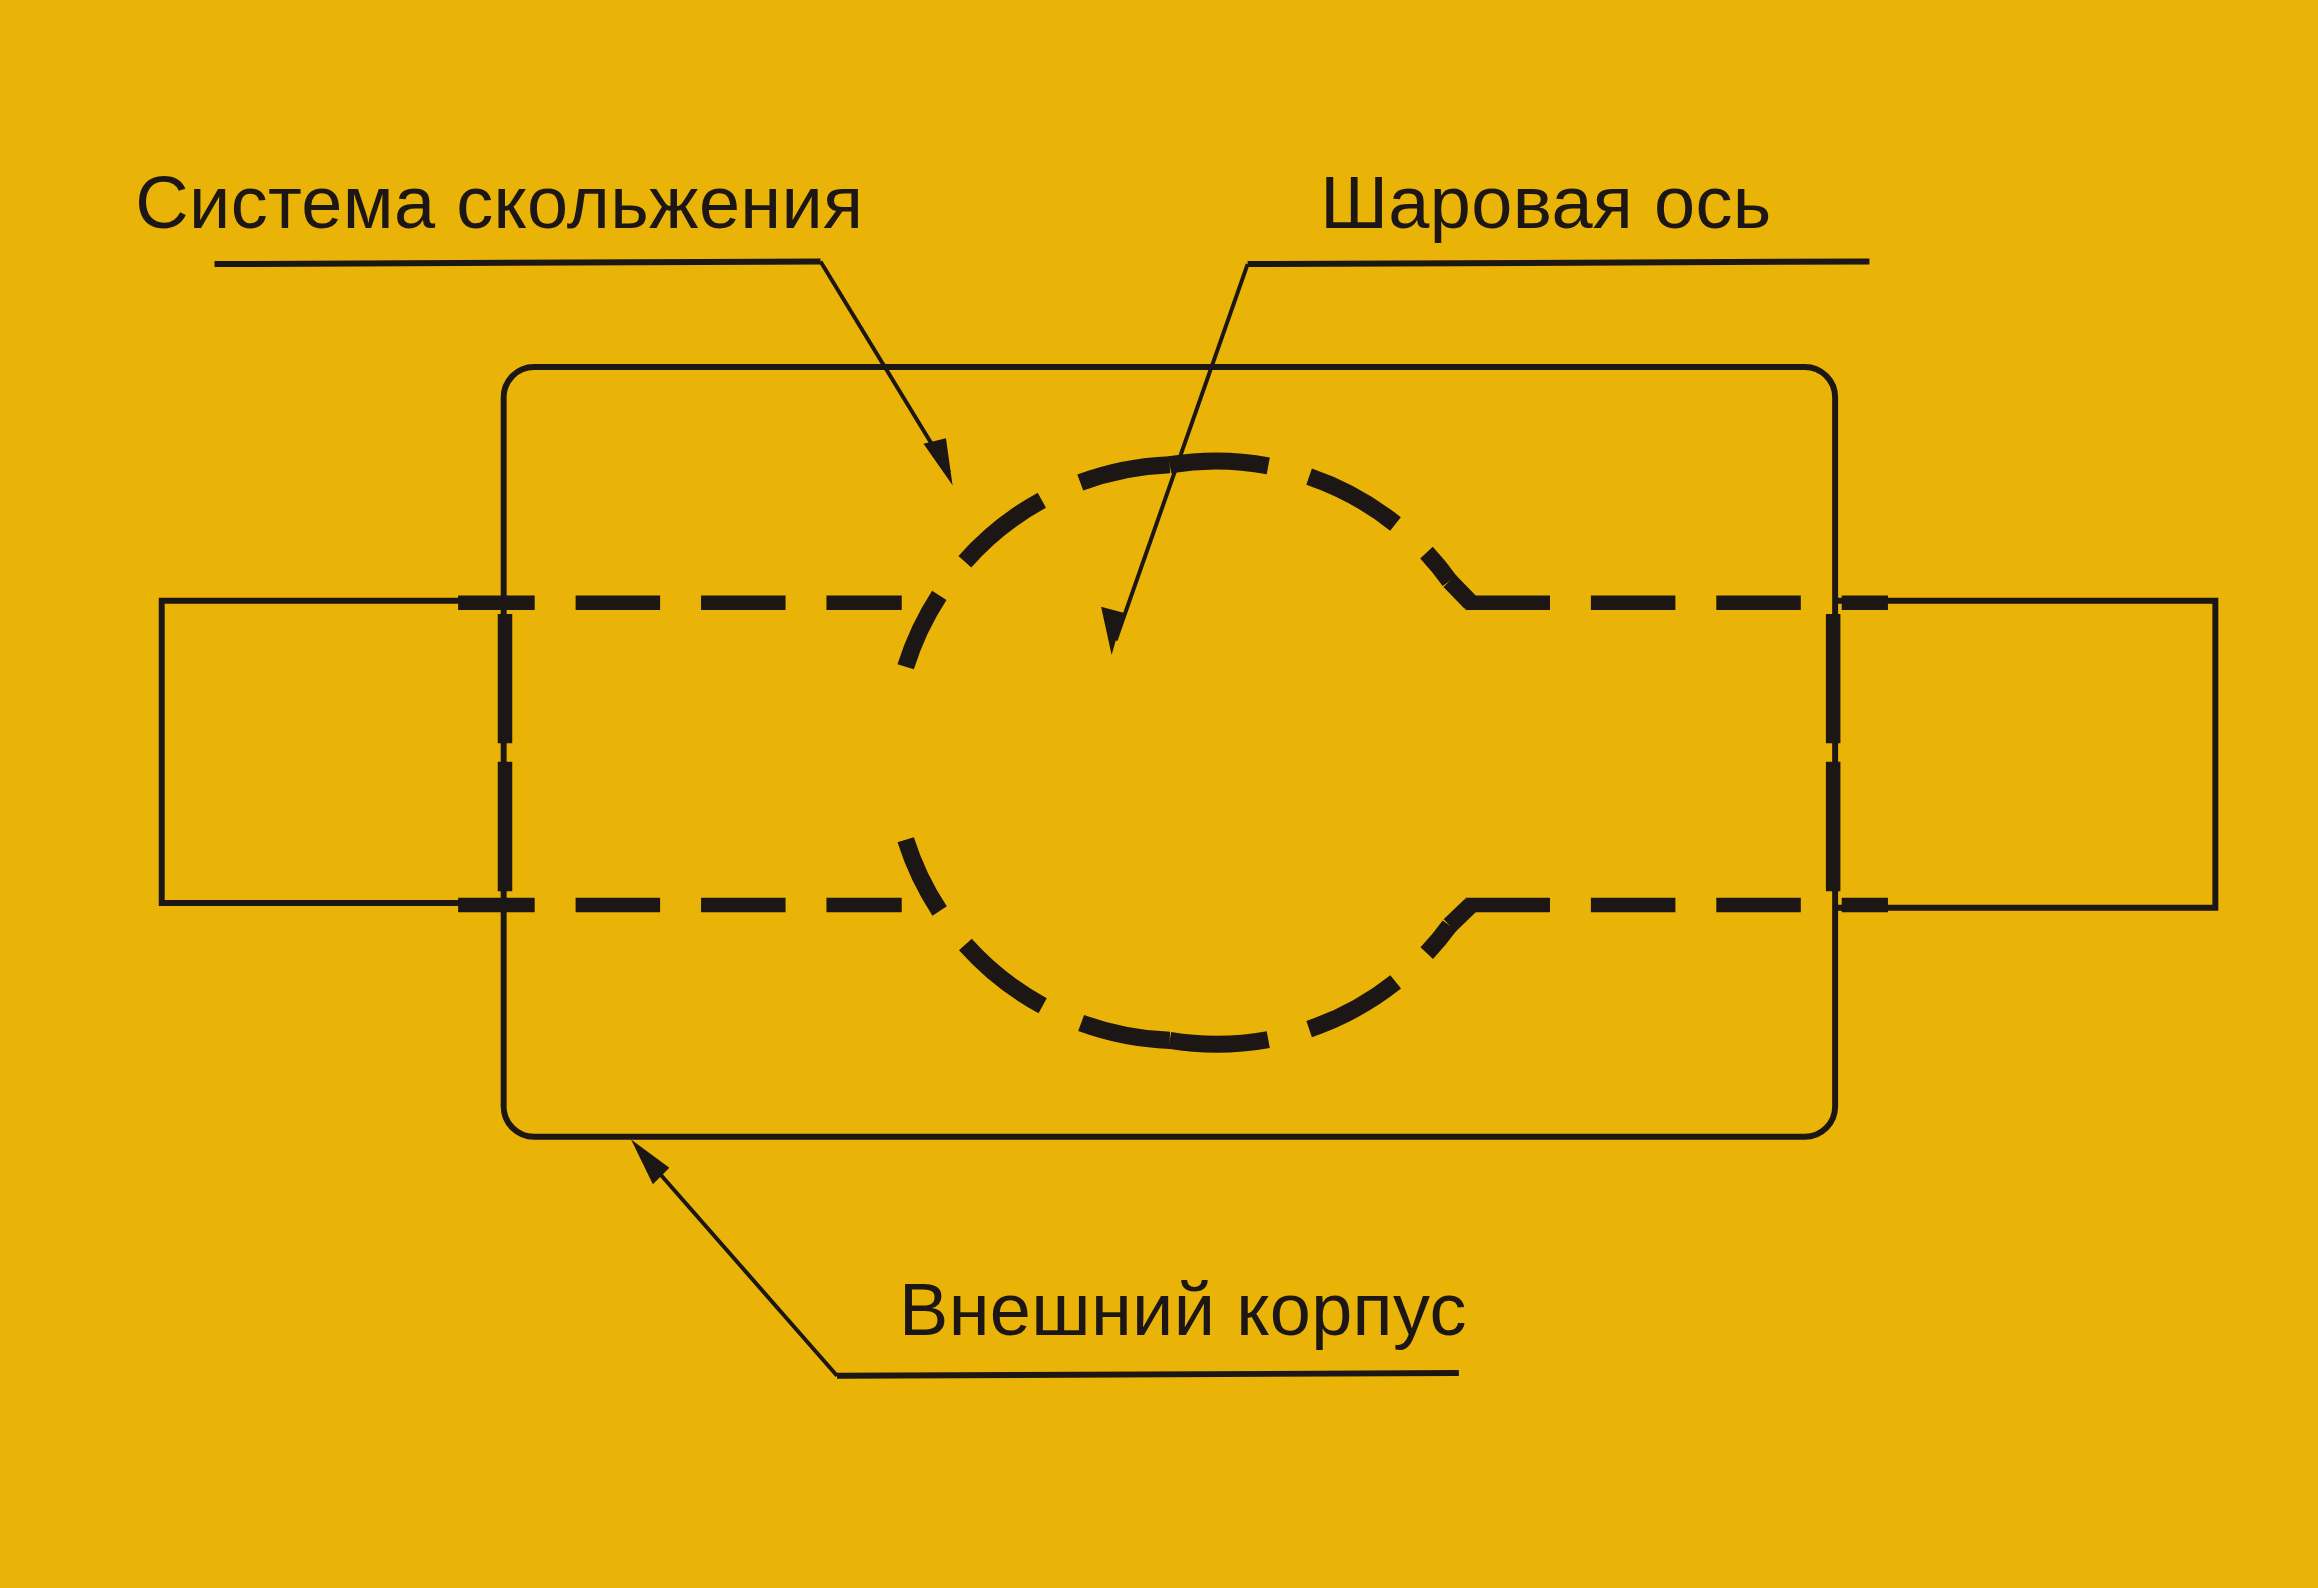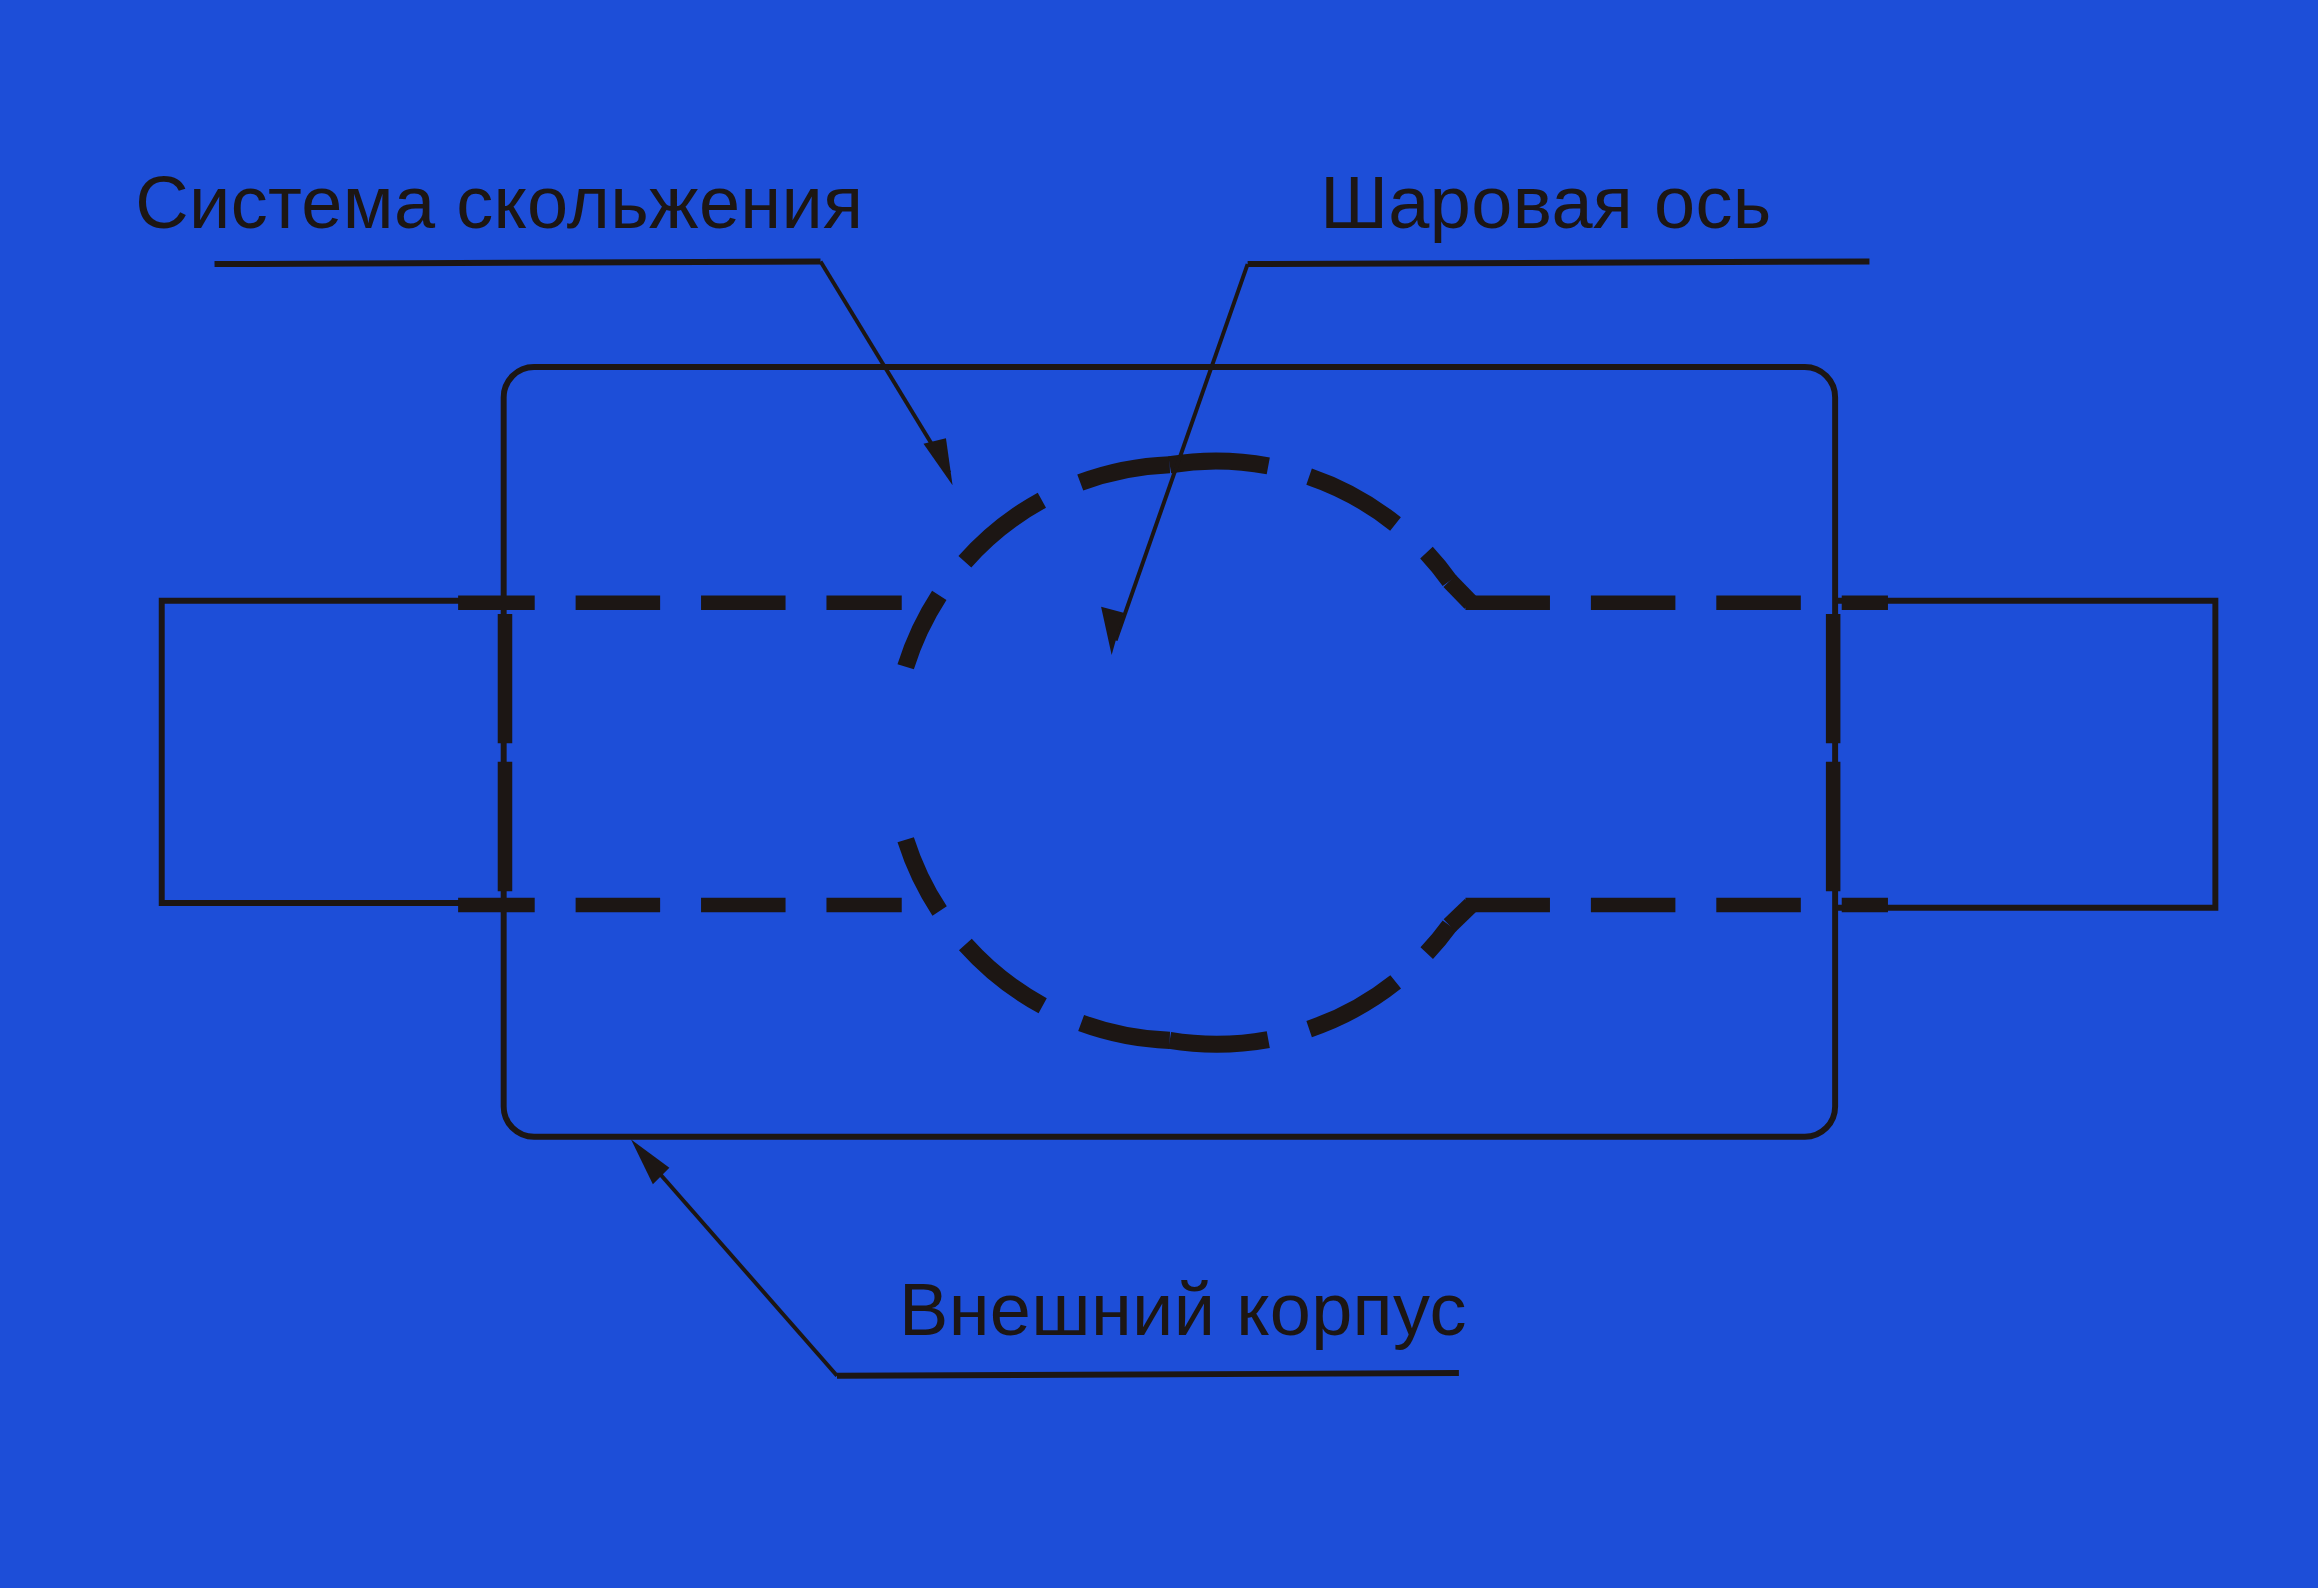--- a/index.html
+++ b/index.html
@@ -8,21 +8,21 @@
     padding: 0;
     background: #ffffff;
   }
   body {
     font-family: "Liberation Sans", sans-serif;
   }
   #stage {
     position: relative;
     width: 2319px;
     height: 1589px;
-    background: #1d4ed8;
+    background: #eab308;
     overflow: hidden;
   }
   #figure {
     position: absolute;
     left: 0;
     top: 0;
     width: 2319px;
     height: 1589px;
     display: block;
   }

